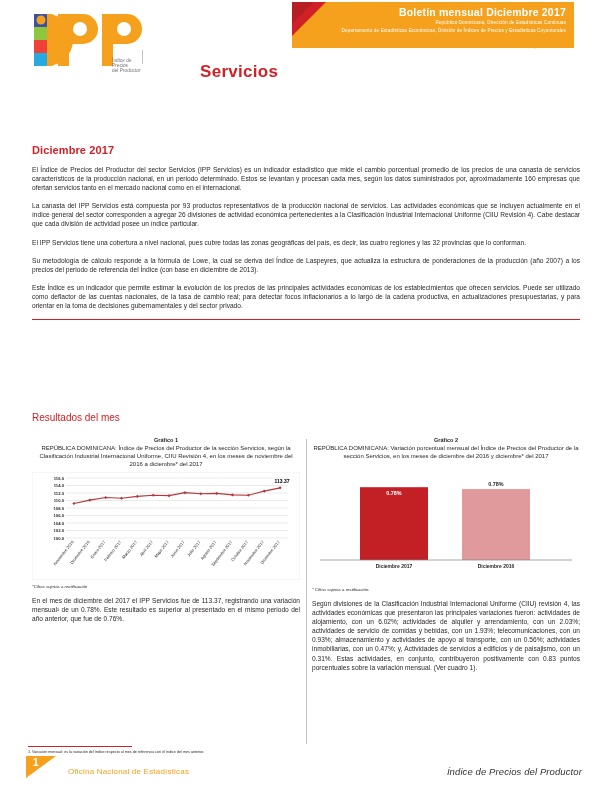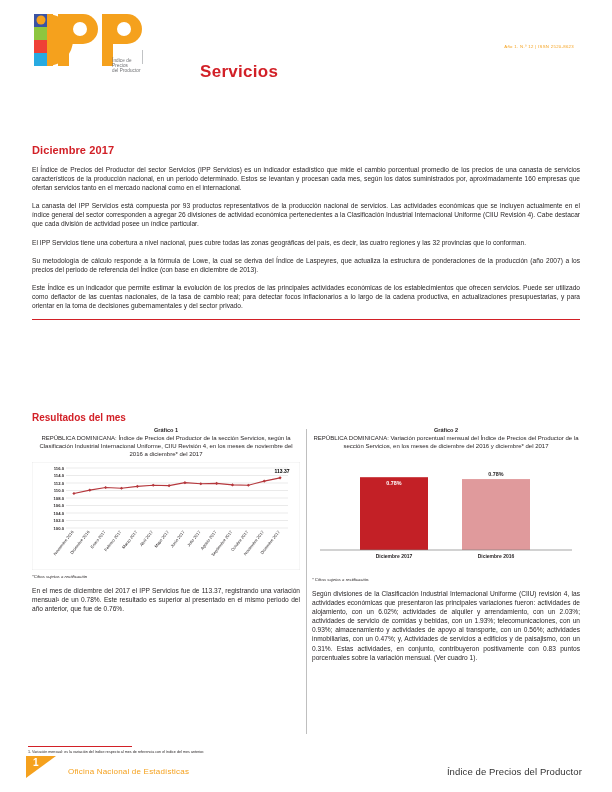--- a/index.html
+++ b/index.html
@@ -75,21 +75,21 @@
     text-align:justify;color:#231f20;
   }
   .rule{
     height:1.3px;background:#d22027;width:548px;
     margin:6px 0 0 0;
   }
 
   
   .results{position:absolute;left:32px;top:412px;width:548px;}
   .results-title{
-    font-size:10px;font-weight:bold;color:#d22027;margin:0 0 4px 0;
+    font-size:10px;font-weight:normal;color:#d22027;margin:0 0 14px 0;
   }
   .cols{position:relative;width:548px;}
   .col-left{position:absolute;left:0;top:0;width:268px;}
   .col-right{position:absolute;left:280px;top:0;width:268px;}
   .col-divider{
     position:absolute;left:274px;top:2px;width:0.6px;height:305px;
     background:#bfbfbf;
   }
 
   .chart-no{
@@ -132,21 +132,21 @@
   .tri-num{
     position:absolute;left:33px;top:13px;
     font-size:10px;font-weight:bold;color:#ffffff;
   }
   .footer-org{
     position:absolute;left:68px;top:23px;
     font-size:8px;color:#f5a11d;letter-spacing:.2px;
   }
   .footer-right{
     position:absolute;right:30px;top:22px;
-    font-size:9.5px;color:#333333;letter-spacing:.1px;
+    font-size:9.5px;color:#333333;letter-spacing:.1px;font-style:italic;
   }
 </style>
 </head>
 <body>
 
 <div class="page">
 
   <div class="header">
 
     <div class="logo-block">
@@ -171,20 +171,27 @@
           <path d="M81,4 h14 a15,15 0 0 1 0,30 h-14 z"></path>
         </g>
         <circle cx="92" cy="19" r="7" fill="#ffffff"></circle>
 
         <rect x="110" y="40" width="0.7" height="14" fill="#a7a9ac"></rect>
       </svg>
       <div class="logo-tagline">Índice de<br>Precios<br>del Productor</div>
       <div class="servicios">Servicios</div>
     </div>
 
+    <div class="banner">
+      <div class="corner"></div>
+      <div class="corner2"></div>
+      <div class="banner-title">Boletín mensual Diciembre 2017</div>
+      <div class="banner-sub1">República Dominicana, Dirección de Estadísticas Continuas</div>
+      <div class="banner-sub2">Departamento de Estadísticas Económicas, División de Índices de Precios y Estadísticas Coyunturales</div>
+    </div>
     <div class="banner-issn" style="position:absolute;right:38px;top:44px;color:#f5a11d;">Año 1. N.º 12  |  ISSN 2520-8623</div>
   </div>
 
   <div class="content">
     <div class="sect-title">Diciembre 2017</div>
     <p class="body-text">El Índice de Precios del Productor del sector Servicios (IPP Servicios) es un indicador estadístico que mide el cambio porcentual promedio de los precios de una canasta de servicios característicos de la producción nacional, en un periodo determinado. Estos se levantan y procesan cada mes, según los datos suministrados por, aproximadamente 160 empresas que ofertan servicios tanto en el mercado nacional como en el internacional.</p>
     <p class="body-text">La canasta del IPP Servicios está compuesta por 93 productos representativos de la producción nacional de servicios. Las actividades económicas que se incluyen actualmente en el índice general del sector corresponden a agregar 26 divisiones de actividad económica pertenecientes a la Clasificación Industrial Internacional Uniforme (CIIU Revisión 4). Cabe destacar que cada división de actividad posee un índice particular.</p>
     <p class="body-text">El IPP Servicios tiene una cobertura a nivel nacional, pues cubre todas las zonas geográficas del país, es decir, las cuatro regiones y las 32 provincias que lo conforman.</p>
     <p class="body-text">Su metodología de cálculo responde a la fórmula de Lowe, la cual se deriva del Índice de Laspeyres, que actualiza la estructura de ponderaciones de la producción (año 2007) a los precios del periodo de referencia del Índice (con base en diciembre de 2013).</p>
     <p class="body-text">Este Índice es un indicador que permite estimar la evolución de los precios de las principales actividades económicas de los establecimientos que ofrecen servicios. Puede ser utilizado como deflactor de las cuentas nacionales, de la tasa de cambio real; para detectar focos inflacionarios a lo largo de la cadena productiva, en actualizaciones presupuestarias, y para orientar en la toma de decisiones gubernamentales y del sector privado.</p>

